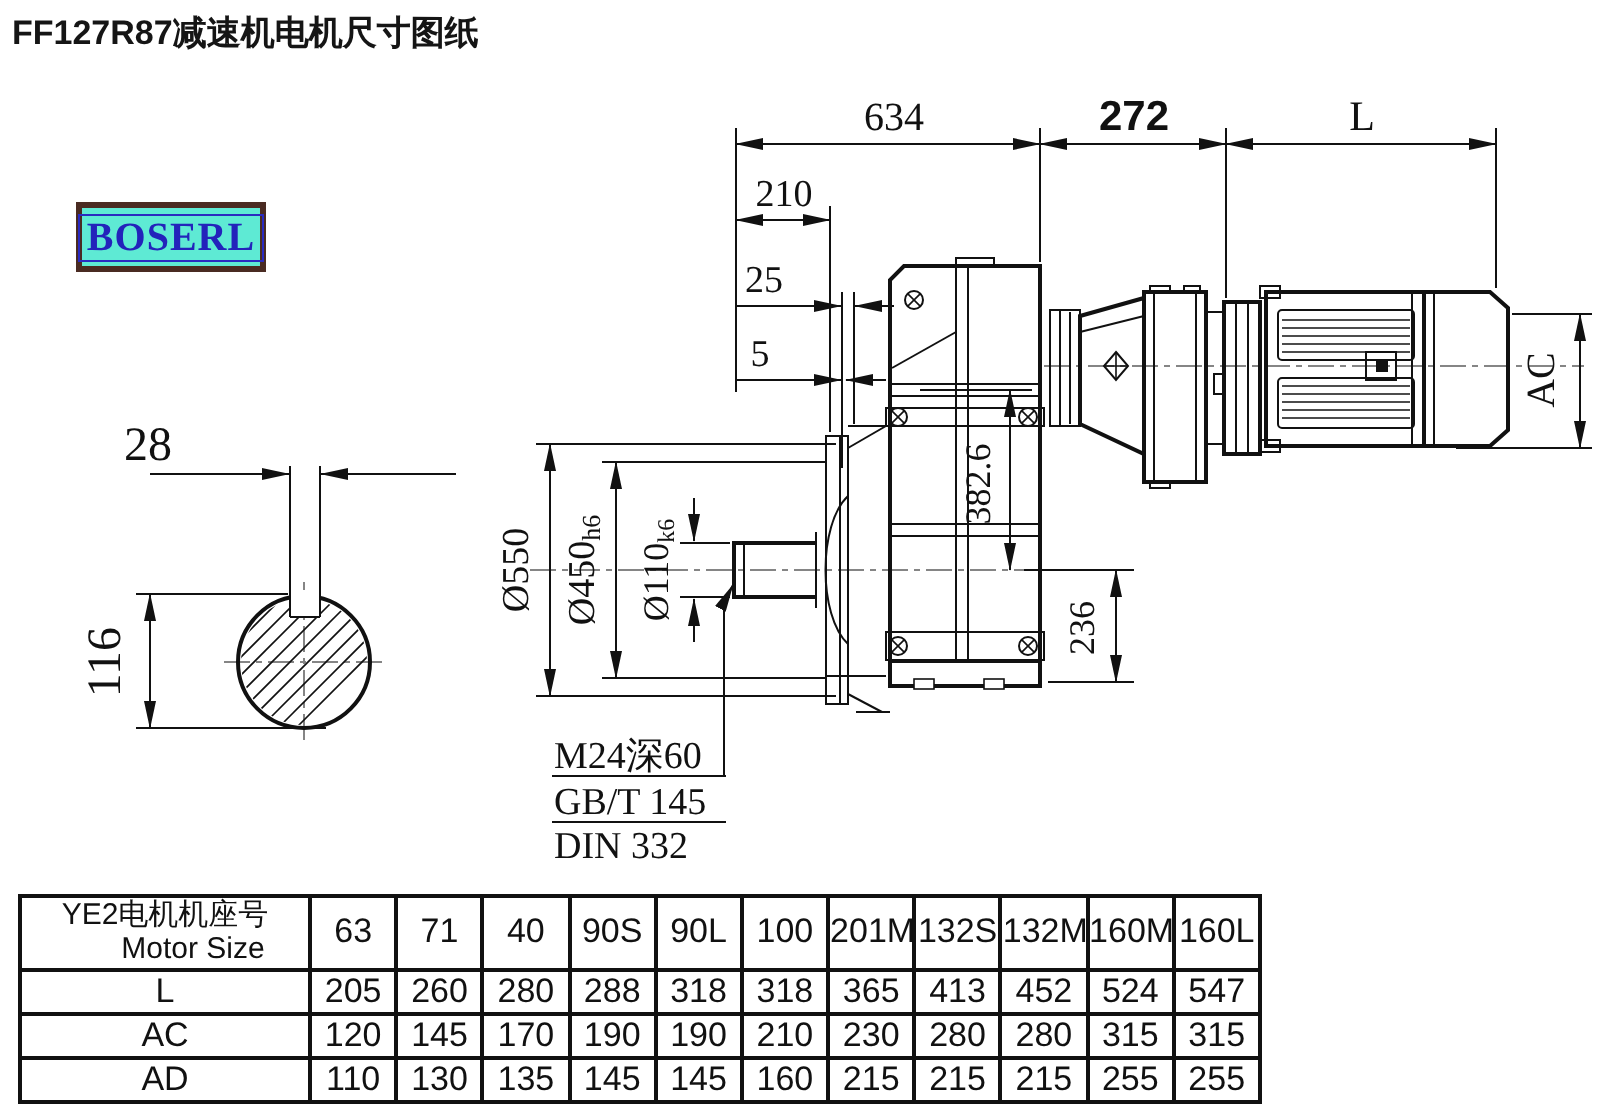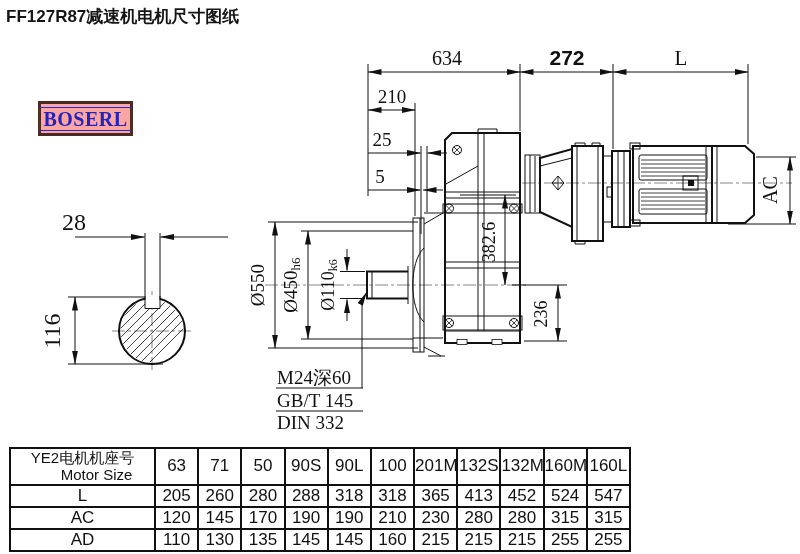--- a/index.html
+++ b/index.html
@@ -6,21 +6,21 @@
   body{
     width:800px;height:554px;position:relative;background:#ffffff;overflow:hidden;
     font-family:"Liberation Sans",sans-serif;
   }
   .page-title{
     position:absolute;left:6px;top:5px;
     font-size:17px;font-weight:bold;color:#151515;letter-spacing:0px;white-space:nowrap;
   }
   .logo-box{
     position:absolute;left:38px;top:101px;width:89px;height:29px;
-    border:3px solid #4a2b22;display:flex;align-items:center;justify-content:center;background:#fca5a5;
+    border:3px solid #4a2b22;display:flex;align-items:center;justify-content:center;background:#5eead4;
   }
   .logo-text{
     font-family:"Liberation Serif",serif;font-weight:bold;font-size:20px;color:#2323bb;
     border:1px solid #2a2ac0;padding:0 3px;line-height:22px;letter-spacing:0.5px;
   }
   svg text{font-family:"Liberation Serif",serif;fill:#111;}
   .ol{stroke:#111;stroke-width:2;fill:none;stroke-linejoin:miter;}
   .tl{stroke:#111;stroke-width:1;fill:none;}
   .ft{stroke:#111;stroke-width:0.8;fill:none;}
   .dl{stroke:#111;stroke-width:1;fill:none;}
@@ -291,21 +291,21 @@
       <col>
     </colgroup>
   <tbody>
       <tr style="height:37px">
     <th>
       <div class="hdr-cn">YE2电机机座号</div>
       <div class="hdr-en">Motor Size</div>
     </th>
     <th>63</th>
     <th>71</th>
-    <th>50</th>
+    <th>40</th>
     <th>90S</th>
     <th>90L</th>
     <th>100</th>
     <th>201M</th>
     <th>132S</th>
     <th>132M</th>
     <th>160M</th>
     <th>160L</th>
   </tr>
   <tr class="row-h">

